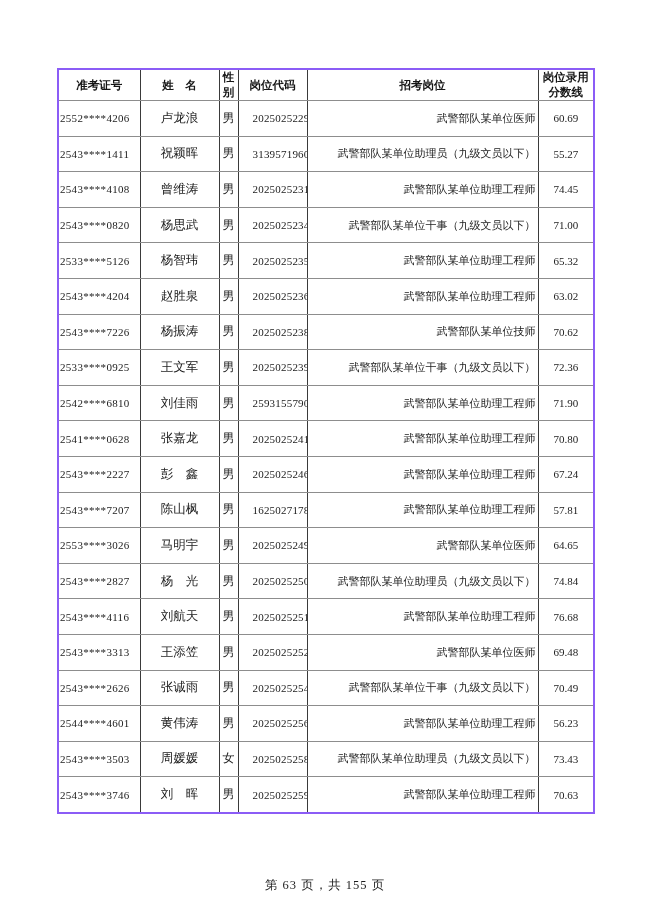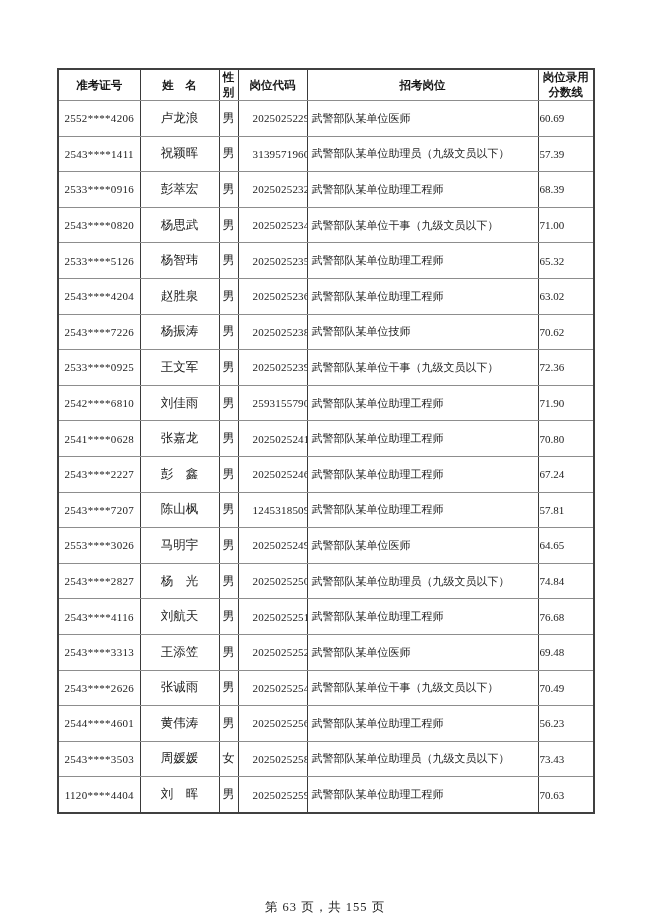--- a/index.html
+++ b/index.html
@@ -12,57 +12,56 @@
     font-family: "Liberation Serif", "DejaVu Serif", serif;
     color: #1c1c1c;
   }
   table.score-table {
     position: absolute;
     left: 57px;
     top: 68px;
     width: 537px;
     border-collapse: collapse;
     table-layout: fixed;
-    border: 2px solid #404040;
+    border: 2px solid #8b5cf6;
   }
   .score-table th, .score-table td {
     border-left: 1.5px solid #3a3a3a;
     border-right: 1.5px solid #3a3a3a;
     border-top: 1px solid #8d8d8d;
     border-bottom: 1px solid #8d8d8d;
     vertical-align: middle;
     overflow: hidden;
   }
   .score-table thead th {
     height: 30px;
     padding: 0 1px;
     font-family: "Liberation Sans", "DejaVu Sans", sans-serif;
     font-weight: 700;
     font-size: 11.5px;
     line-height: 1.3;
     text-align: center;
     color: #151515;
   }
   .score-table tbody td { height: 32.6px; }
-  .c-exam   { font-size: 11px;   text-align: center; letter-spacing: 0.3px; }
+  .c-exam   { font-size: 11px;   letter-spacing: 0.3px; }
   .c-name   { font-size: 12.5px; text-align: center; }
   .c-gender { font-size: 12px;   text-align: center; padding: 0; }
   .c-code   { font-size: 11px;   text-align: right; letter-spacing: 0.2px; padding-left: 14px; }
-  .c-pos    { font-size: 11px;   text-align: left; padding: 0 2px 0 4px; white-space: nowrap; }
-  .c-score  { font-size: 11px;   text-align: left; }
+  .c-pos    { font-size: 11px;   text-align: right; padding: 0 2px 0 4px; white-space: nowrap; }
+  .c-score  { font-size: 11px;   text-align: center; }
   .footer {
     position: absolute;
     top: 877px;
     left: 0;
     width: 650px;
     text-align: center;
     font-size: 12.5px;
     color: #1c1c1c;
     letter-spacing: 1px;
-    margin-top: 22px;
   }
 </style>
 </head>
 <body>
 
 <div class="page">
   <table class="score-table">
     <colgroup>
       <col style="width:82px">
       <col style="width:79px">
@@ -89,29 +88,29 @@
           <td class="c-code">2025025229</td>
           <td class="c-pos">武警部队某单位医师</td>
           <td class="c-score">60.69</td>
         </tr>
         <tr>
           <td class="c-exam">2543****1411</td>
           <td class="c-name">祝颖晖</td>
           <td class="c-gender">男</td>
           <td class="c-code">3139571960</td>
           <td class="c-pos">武警部队某单位助理员（九级文员以下）</td>
-          <td class="c-score">57.39</td>
-        </tr>
-        <tr>
-          <td class="c-exam">2533****0916</td>
-          <td class="c-name">彭萃宏</td>
-          <td class="c-gender">男</td>
-          <td class="c-code">2025025232</td>
-          <td class="c-pos">武警部队某单位助理工程师</td>
-          <td class="c-score">68.39</td>
+          <td class="c-score">55.27</td>
+        </tr>
+        <tr>
+          <td class="c-exam">2543****4108</td>
+          <td class="c-name">曾维涛</td>
+          <td class="c-gender">男</td>
+          <td class="c-code">2025025231</td>
+          <td class="c-pos">武警部队某单位助理工程师</td>
+          <td class="c-score">74.45</td>
         </tr>
         <tr>
           <td class="c-exam">2543****0820</td>
           <td class="c-name">杨思武</td>
           <td class="c-gender">男</td>
           <td class="c-code">2025025234</td>
           <td class="c-pos">武警部队某单位干事（九级文员以下）</td>
           <td class="c-score">71.00</td>
         </tr>
         <tr>
@@ -167,21 +166,21 @@
           <td class="c-name">彭　鑫</td>
           <td class="c-gender">男</td>
           <td class="c-code">2025025246</td>
           <td class="c-pos">武警部队某单位助理工程师</td>
           <td class="c-score">67.24</td>
         </tr>
         <tr>
           <td class="c-exam">2543****7207</td>
           <td class="c-name">陈山枫</td>
           <td class="c-gender">男</td>
-          <td class="c-code">1245318509</td>
+          <td class="c-code">1625027178</td>
           <td class="c-pos">武警部队某单位助理工程师</td>
           <td class="c-score">57.81</td>
         </tr>
         <tr>
           <td class="c-exam">2553****3026</td>
           <td class="c-name">马明宇</td>
           <td class="c-gender">男</td>
           <td class="c-code">2025025249</td>
           <td class="c-pos">武警部队某单位医师</td>
           <td class="c-score">64.65</td>
@@ -228,21 +227,21 @@
         </tr>
         <tr>
           <td class="c-exam">2543****3503</td>
           <td class="c-name">周媛媛</td>
           <td class="c-gender">女</td>
           <td class="c-code">2025025258</td>
           <td class="c-pos">武警部队某单位助理员（九级文员以下）</td>
           <td class="c-score">73.43</td>
         </tr>
         <tr>
-          <td class="c-exam">1120****4404</td>
+          <td class="c-exam">2543****3746</td>
           <td class="c-name">刘　晖</td>
           <td class="c-gender">男</td>
           <td class="c-code">2025025259</td>
           <td class="c-pos">武警部队某单位助理工程师</td>
           <td class="c-score">70.63</td>
         </tr>
       </tbody>
   </table>
 
   <div class="footer">第 63 页，共 155 页</div>

